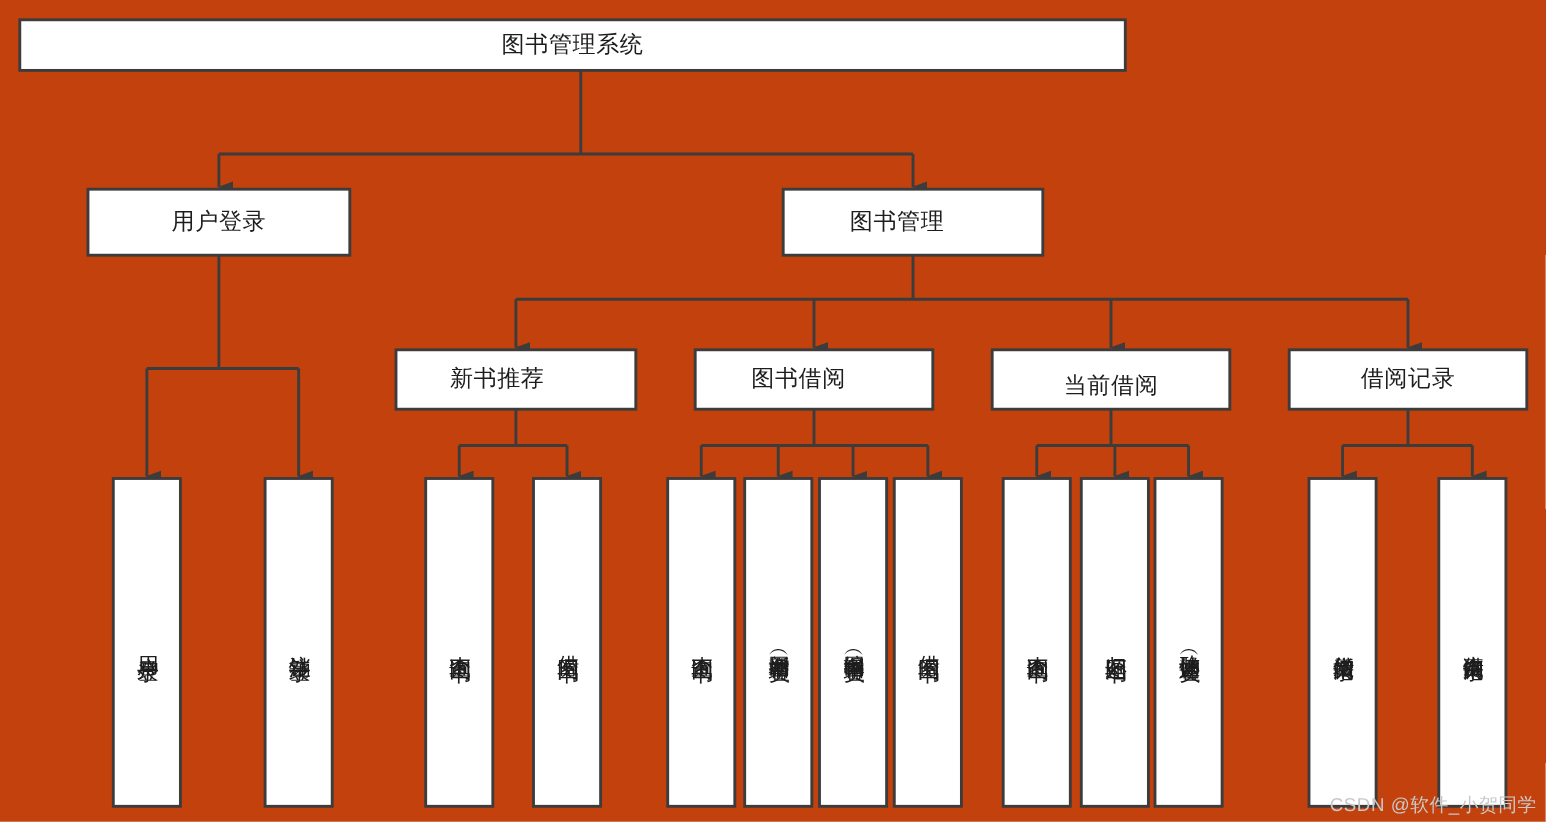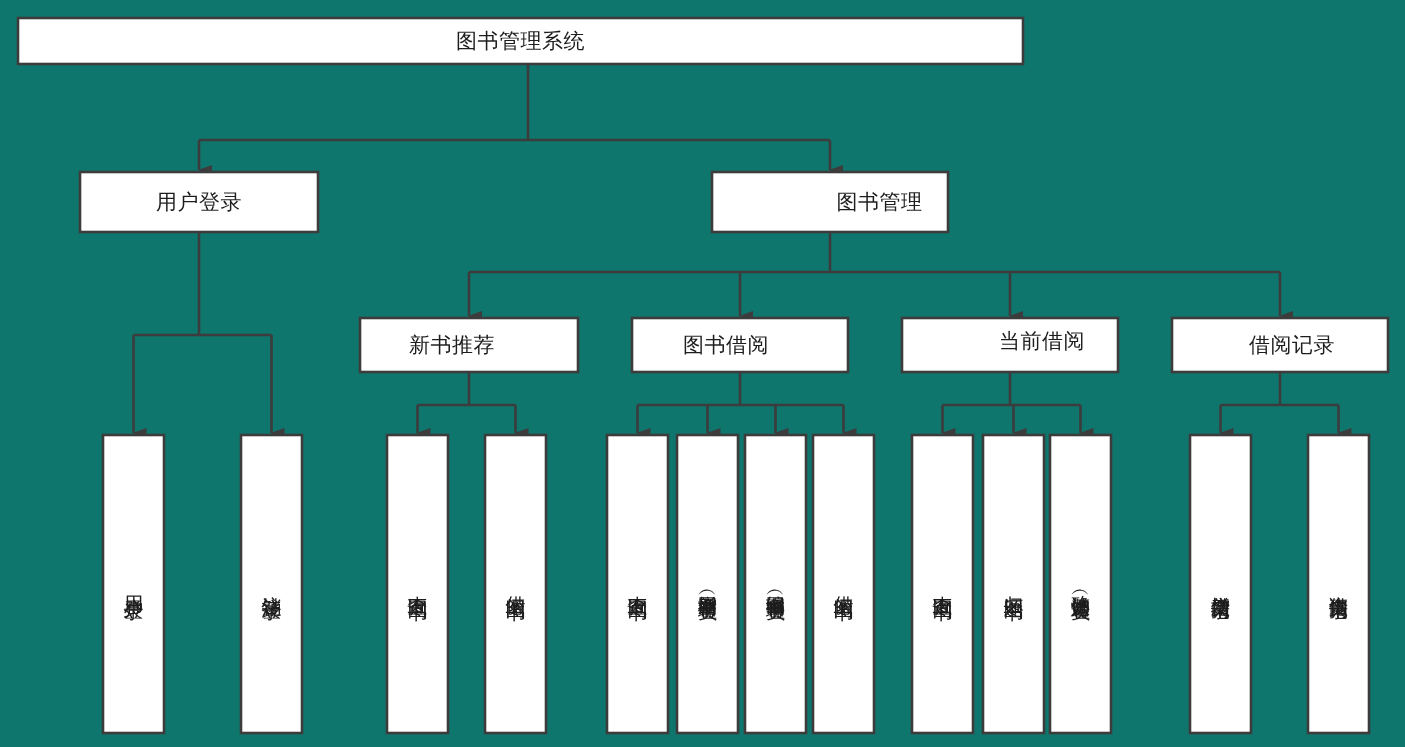--- a/index.html
+++ b/index.html
@@ -2,21 +2,21 @@
 <html lang="zh"><head>
 <meta charset="utf-8">
 <title>图书管理系统 功能结构图</title>
 <style>
   html,body{margin:0;padding:0;background:#ffffff;}
   body{
     width:1405px;height:747px;
     font-family:"Liberation Sans","DejaVu Sans",sans-serif;
     overflow:hidden;position:relative;
   }
-  #diagram-root{position:relative;width:1405px;height:747px;background:#0f766e;}
+  #diagram-root{position:relative;width:1405px;height:747px;background:#c2410c;}
   svg#tree-svg{position:absolute;left:0;top:0;width:1405px;height:747px;display:block;}
   .node-rect{fill:#ffffff;stroke:#3c3c3c;stroke-width:2.6;}
   .connector{stroke:#3c3c3c;stroke-width:2.6;fill:none;stroke-linecap:butt;}
   .arrow-head{fill:#3c3c3c;stroke:none;}
 
   
   .label-h{
     position:absolute;display:flex;align-items:center;justify-content:center;
     color:#1d1d1d;font-size:21px;line-height:1.25;letter-spacing:.5px;
     white-space:nowrap;pointer-events:none;
@@ -100,33 +100,34 @@
         <rect x="983" y="435" width="61" height="298" class="node-rect"></rect>
         <rect x="1050" y="435" width="61" height="298" class="node-rect"></rect>
         <rect x="1190" y="435" width="61" height="298" class="node-rect"></rect>
         <rect x="1308" y="435" width="61" height="298" class="node-rect"></rect>
       </g>
   </svg>
 
   <div id="labels-layer">
       <div class="label-h" style="left: 18px; top: 18px; width: 1005px; height: 46px;">图书管理系统</div>
       <div class="label-h" style="left: 80px; top: 172px; width: 238px; height: 60px;">用户登录</div>
-      <div class="label-h" style="left: 740px; top: 172px; width: 279px; height: 60px;">图书管理</div>
+      <div class="label-h" style="left: 676px; top: 172px; width: 279px; height: 60px;">图书管理</div>
       <div class="label-h" style="left: 360px; top: 318px; width: 184px; height: 54px;">新书推荐</div>
       <div class="label-h" style="left: 632px; top: 318px; width: 188px; height: 54px;">图书借阅</div>
-      <div class="label-h" style="left: 902px; top: 318px; width: 216px; height: 46px; padding-left: 32px;">当前借阅</div>
-      <div class="label-h" style="left: 1172px; top: 318px; width: 216px; height: 54px; margin-left: 12px;">借阅记录</div>
+      <div class="label-h" style="left: 902px; top: 328px; width: 216px; height: 46px;">当前借阅</div>
+      <div class="label-h" style="left: 1172px; top: 318px; width: 216px; height: 54px;">借阅记录</div>
       <div class="label-v" style="left: 103px; top: 435px; width: 61px; height: 298px;">用户登录</div>
       <div class="label-v" style="left: 241px; top: 435px; width: 61px; height: 298px;">注销登录</div>
       <div class="label-v" style="left: 387px; top: 435px; width: 61px; height: 298px;">查询图书</div>
       <div class="label-v" style="left: 485px; top: 435px; width: 61px; height: 298px;">借阅图书</div>
       <div class="label-v" style="left: 607px; top: 435px; width: 61px; height: 298px;">查询图书</div>
       <div class="label-v tight" style="left: 677px; top: 435px; width: 61px; height: 298px;">新增图书（管理员）</div>
       <div class="label-v tight" style="left: 745px; top: 435px; width: 61px; height: 298px;">编辑图书（管理员）</div>
       <div class="label-v" style="left: 813px; top: 435px; width: 61px; height: 298px;">借阅图书</div>
       <div class="label-v" style="left: 912px; top: 435px; width: 61px; height: 298px;">查询图书</div>
       <div class="label-v" style="left: 983px; top: 435px; width: 61px; height: 298px;">归还图书</div>
       <div class="label-v tight" style="left: 1050px; top: 435px; width: 61px; height: 298px;">确认归还（管理员）</div>
       <div class="label-v tight" style="left: 1190px; top: 435px; width: 61px; height: 298px;">新增借阅记录</div>
       <div class="label-v tight" style="left: 1308px; top: 435px; width: 61px; height: 298px;">查询借阅记录</div>
     </div>
 
+  <div class="watermark">CSDN @软件_小贺同学</div>
 </div>
 
 </body></html>

